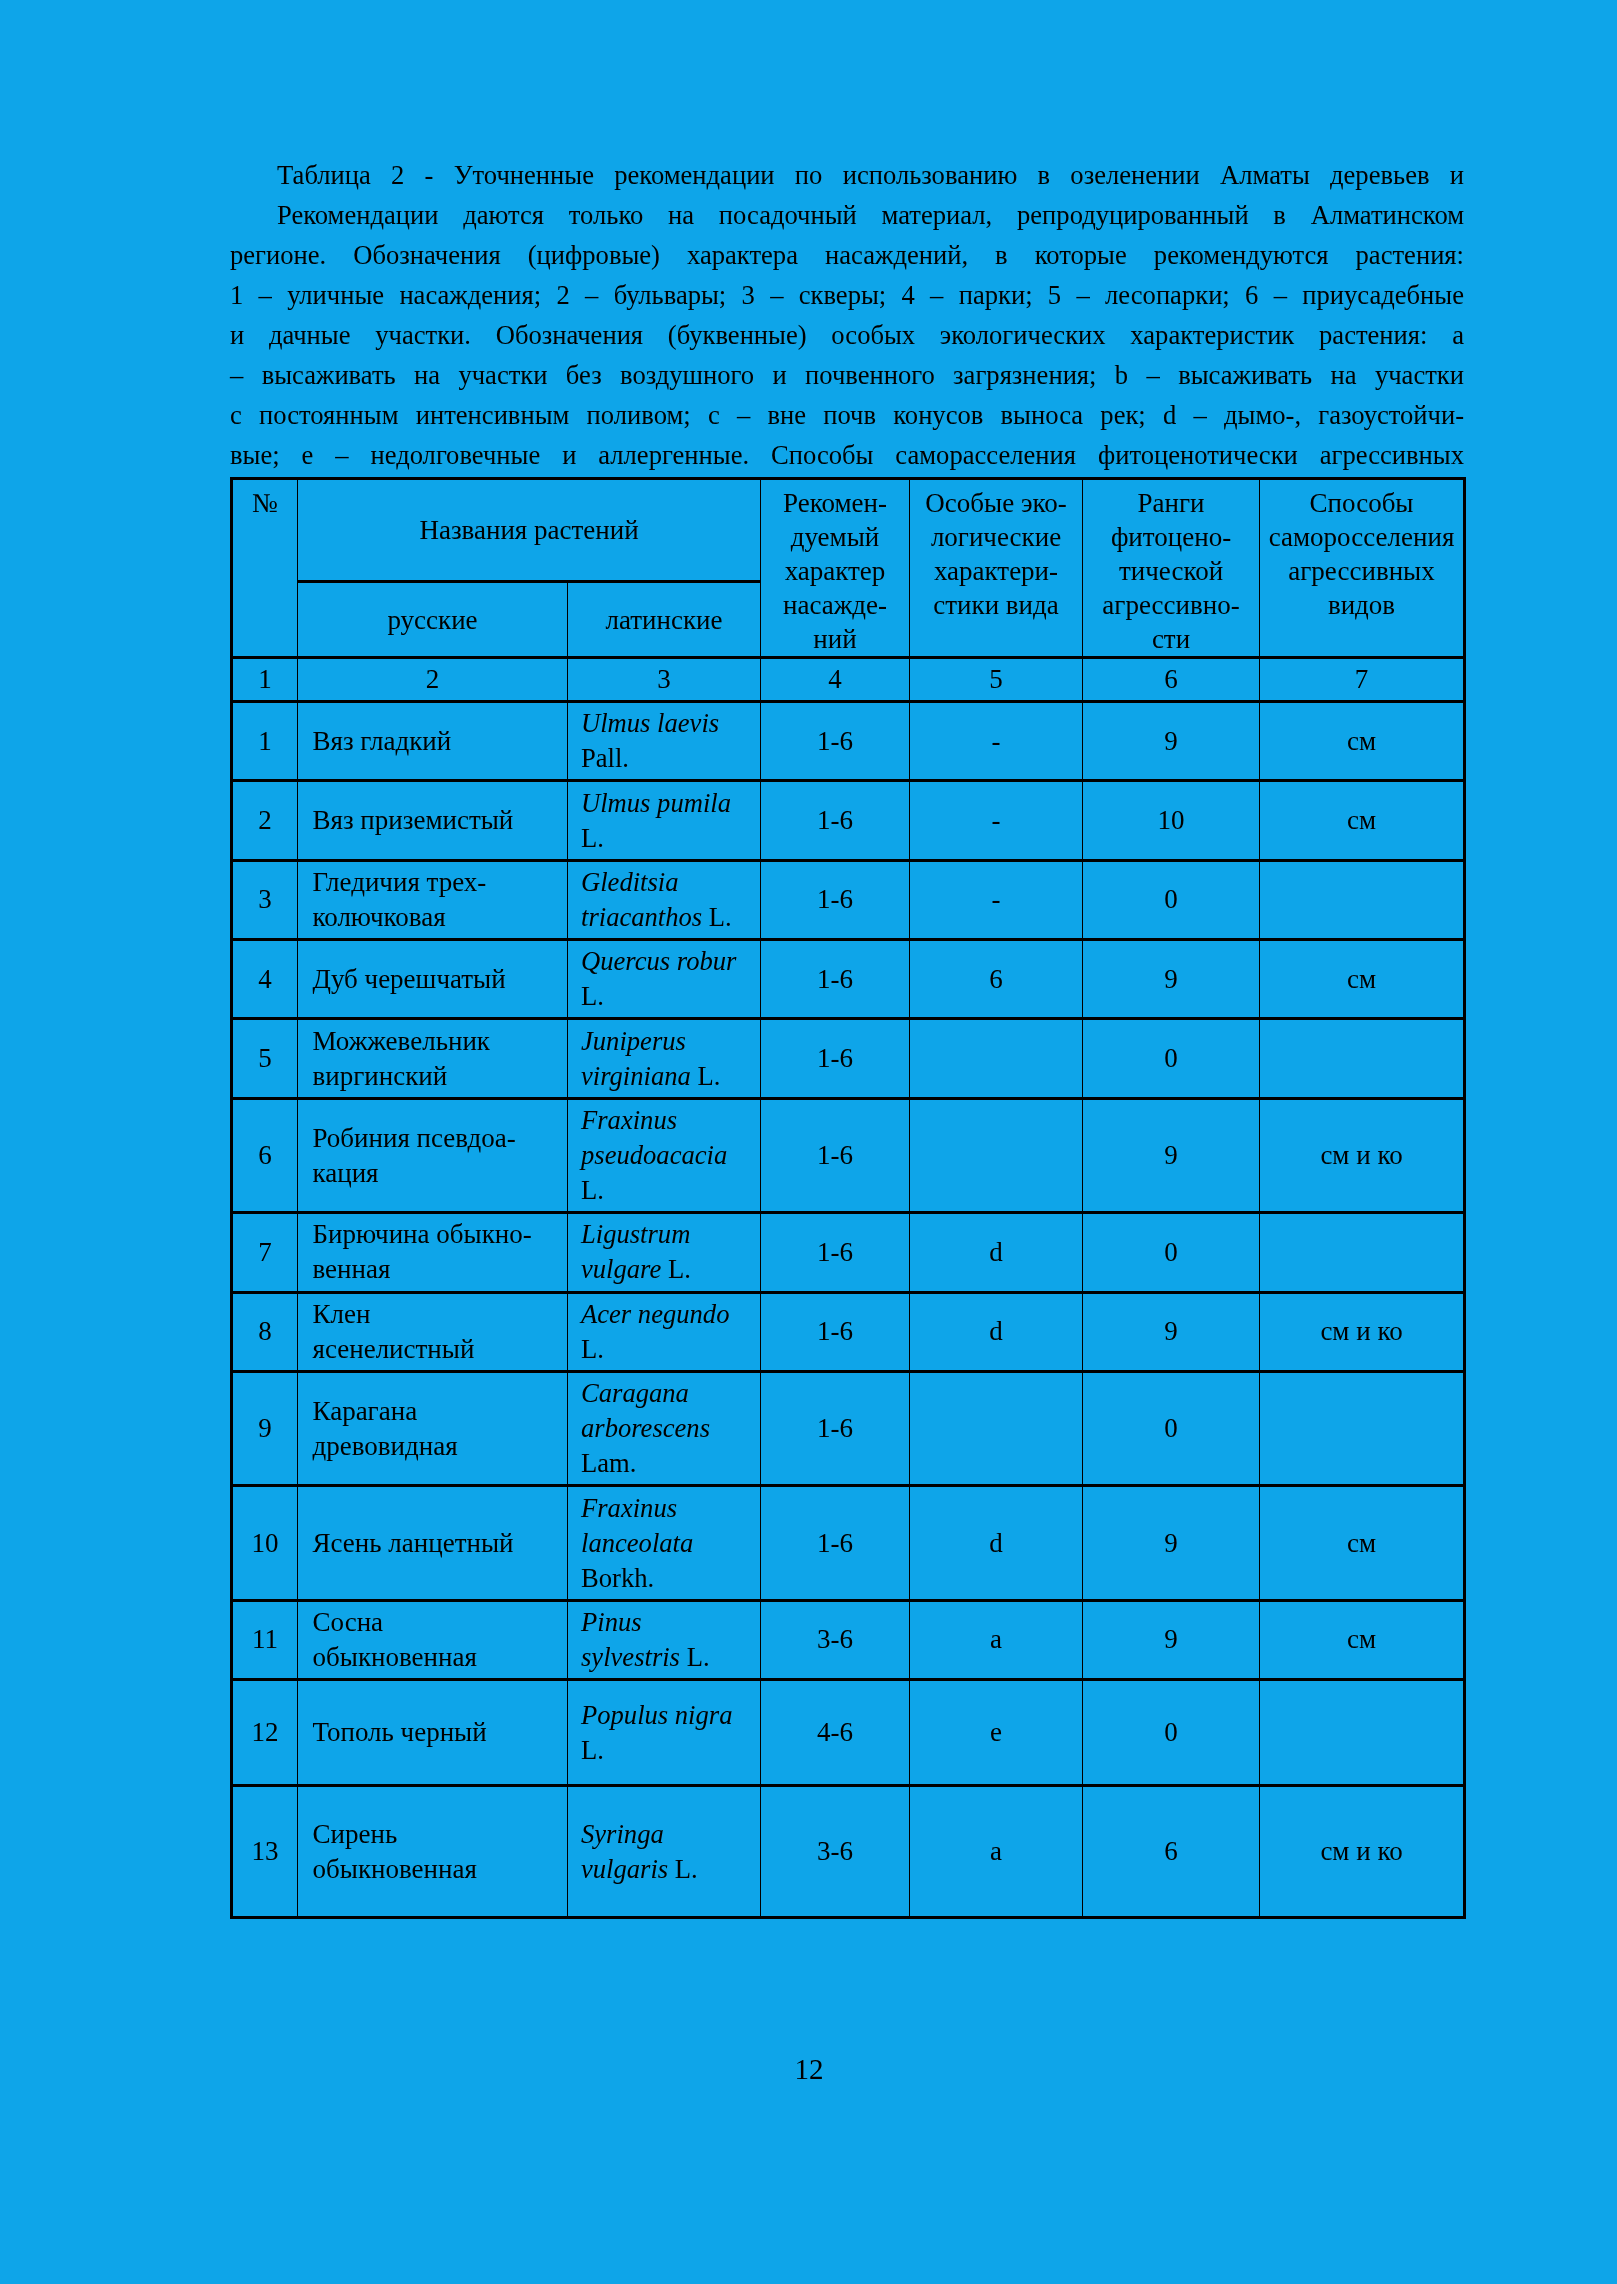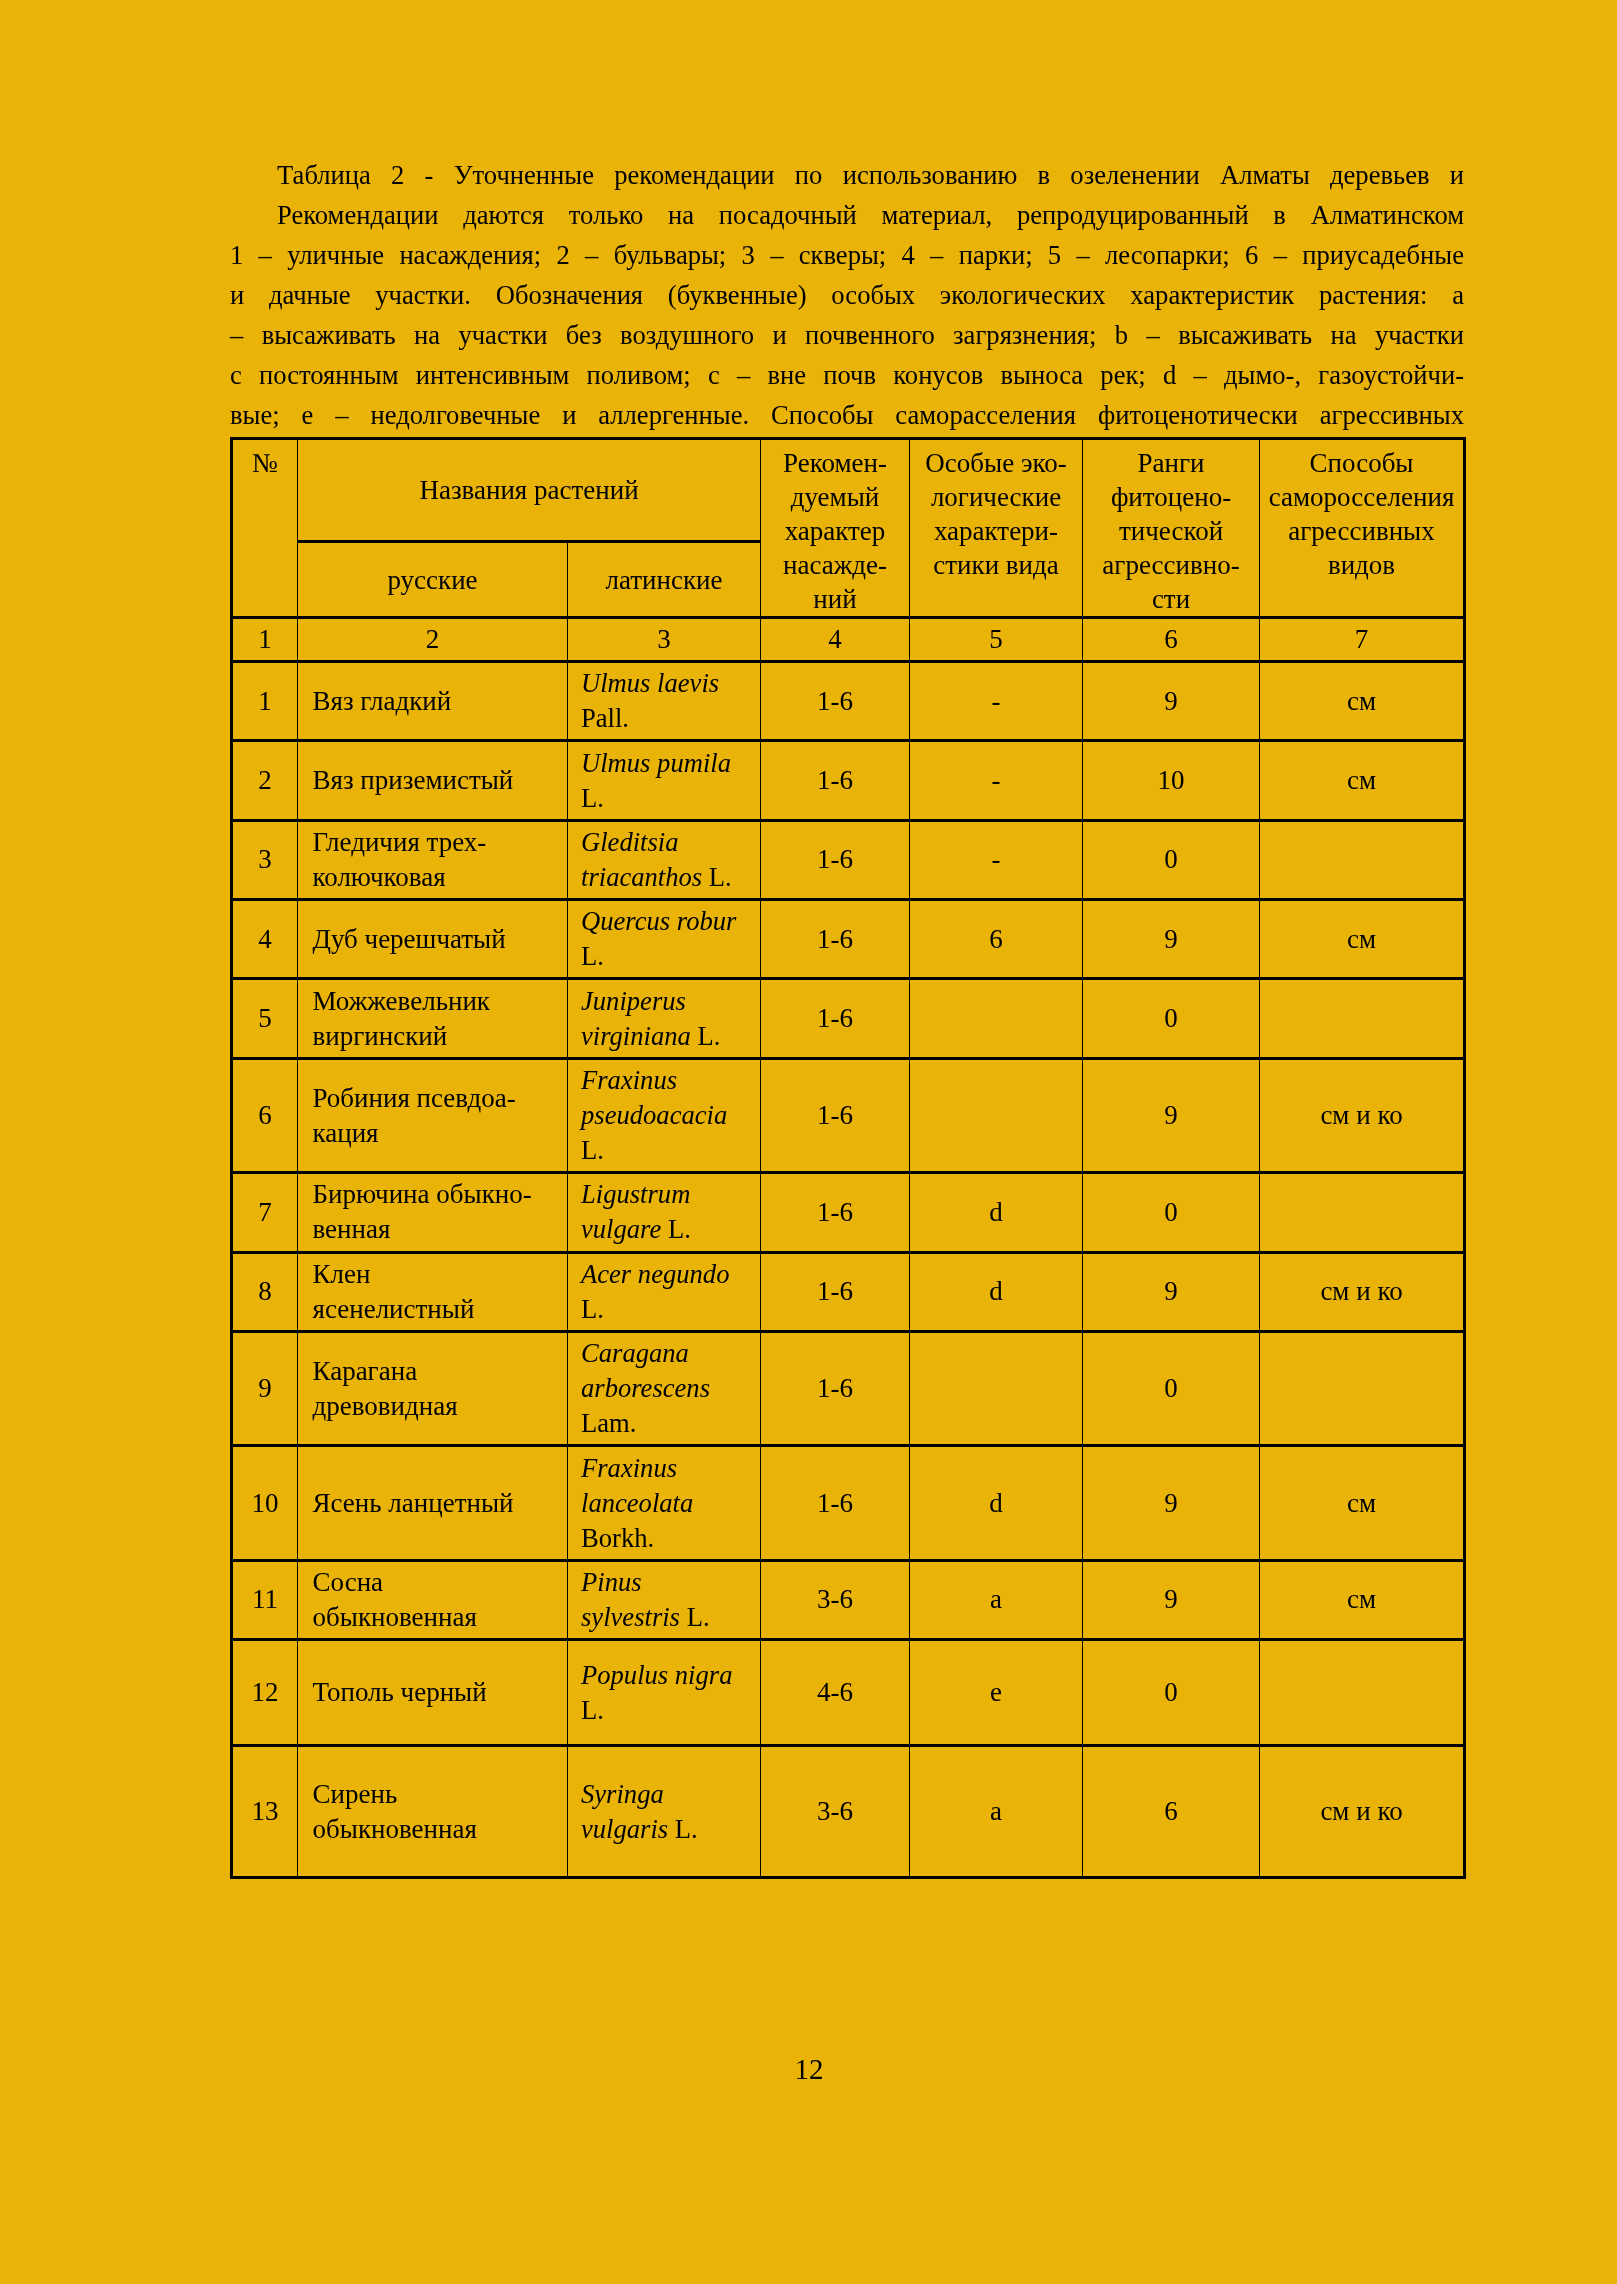--- a/index.html
+++ b/index.html
@@ -1,20 +1,20 @@
 <!DOCTYPE html>
 <html style="font-size:13px"><head>
 <meta charset="utf-8">
 <style>
   html,body { margin:0; padding:0; background:#e8e8e8; }
   .page {
     position: relative;
     width: 1618px; height: 2284px;
     margin: 0 auto;
-    background: #eab308;
+    background: #0ea5e9;
     color: #000;
     font-family: "Liberation Serif", "DejaVu Serif", serif;
     box-sizing: border-box;
     padding: 155px 154px 0 230px;
     overflow: hidden;
   }
   .textblock { width: 1234px; }
   .tline {
     font-size: 26.6px;
     line-height: 40px;
@@ -76,20 +76,21 @@
 <body>
 
 <div class="page">
 
   <div class="textblock">
     <div class="tline just indent">Таблица 2 -  Уточненные рекомендации по использованию в озеленении Алматы деревьев и</div>
   </div>
 
   <div class="textblock">
     <div class="tline just indent">Рекомендации даются только на посадочный материал, репродуцированный в Алматинском</div>
+    <div class="tline just">регионе. Обозначения (цифровые) характера насаждений, в которые рекомендуются растения:</div>
     <div class="tline just">1 – уличные насаждения; 2 – бульвары; 3 – скверы; 4 – парки; 5 – лесопарки; 6 – приусадебные</div>
     <div class="tline just">и дачные участки. Обозначения (буквенные) особых экологических характеристик растения: а</div>
     <div class="tline just">– высаживать на участки без воздушного и почвенного загрязнения; b – высаживать на участки</div>
     <div class="tline just">с постоянным интенсивным поливом; с – вне почв конусов выноса рек; d – дымо-, газоустойчи-</div>
     <div class="tline just">вые; е – недолговечные и аллергенные. Способы саморасселения фитоценотически агрессивных</div>
   </div>
 
   <table class="doc">
     <colgroup>
       <col style="width:66px">

